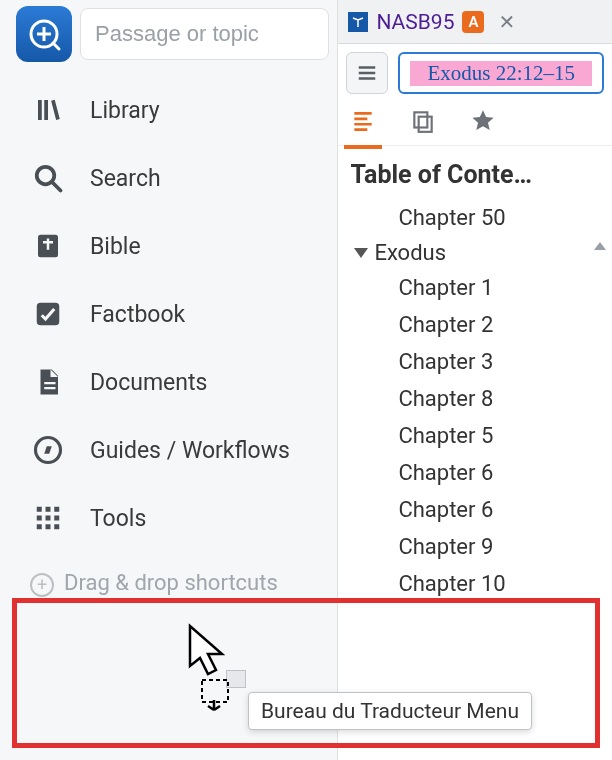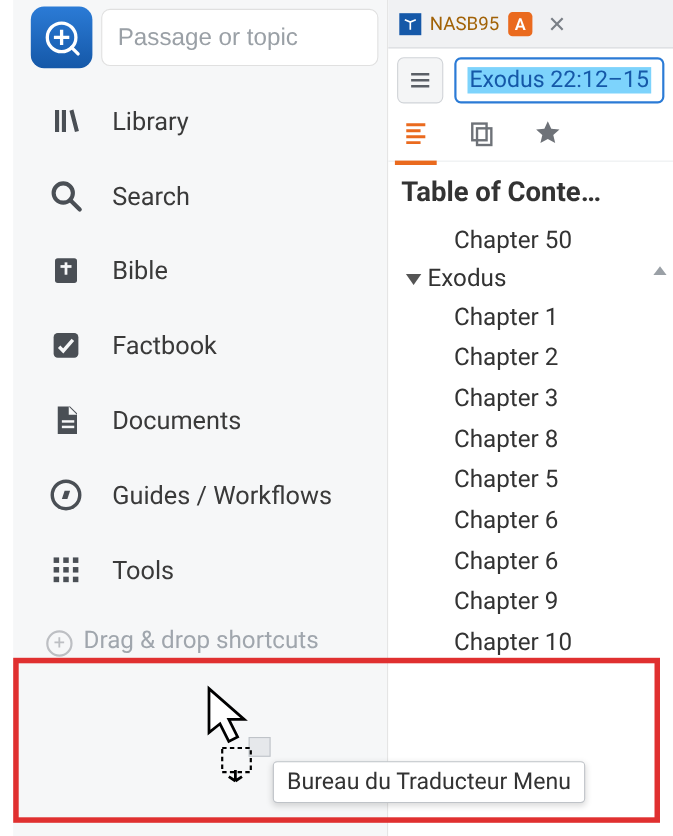--- a/index.html
+++ b/index.html
@@ -9,21 +9,20 @@
     color: #333;
     background: #fff;
     width: 612px;
     height: 760px;
     overflow: hidden;
     position: relative;
   }
   .layout {
     display: flex;
     height: 100%;
-    margin-left: 12px;
   }
   .sidebar {
     width: 368px;
     background: #f6f7f8;
     display: flex;
     flex-direction: column;
     border-right: 1px solid #e0e0e0;
     padding-left: 12px;
   }
   .top-row {
@@ -123,42 +122,42 @@
     display: flex;
     align-items: center;
     gap: 8px;
     padding-left: 10px;
   }
   .tab-icon-sq {
     width: 20px; height: 20px; background:#1558a8;
     display:flex;align-items:center;justify-content:center;
     color:#fff;font-size:12px;
   }
-  .tab-title { font-size: 17px; color:#a16207; }
+  .tab-title { font-size: 21px; color:#4c1d95; }
   .badge-a {
     background: #ea6a1e; color:#fff; font-weight:600;
     border-radius:4px; width:22px; height:22px;
     display:flex;align-items:center;justify-content:center;
     font-size:15px;
   }
   .tab-close { color:#7a7f86; font-size:20px; padding:0 6px; cursor:pointer;}
   .ref-bar {
     display:flex; align-items:center; gap:10px; padding:8px 8px;
   }
   .hamburger {
     width:42px;height:42px;border:1px solid #d0d3d7;border-radius:6px;
     background:#f4f5f6;display:flex;align-items:center;justify-content:center;
     cursor:pointer;color:#5a5f66;
   }
   .ref-input {
     flex:1;border:2px solid #2b7bd6;border-radius:6px;height:42px;
     display:flex;align-items:center;padding:0 10px;overflow:hidden;
   }
   .ref-input span { color:#1558a8; font-size:21px; white-space:nowrap;
-    background:#7dd3fc; padding:0 2px;}
+    background:#f9a8d4; padding:0 17px;font-family:Liberation Serif, serif;}
   .toolbar2 {
     display:flex; align-items:center; gap:34px; padding:6px 12px 6px 12px;
     border-bottom:1px solid #eceef0;
   }
   .toolbar2 .tb-item { color:#6e7278; cursor:pointer; }
   .toolbar2 .tb-item.active {
     color:#ea6a1e; position:relative;
   }
   .toolbar2 .tb-item.active::after{
     content:""; position:absolute; left:-6px; right:-6px; bottom:-10px;

